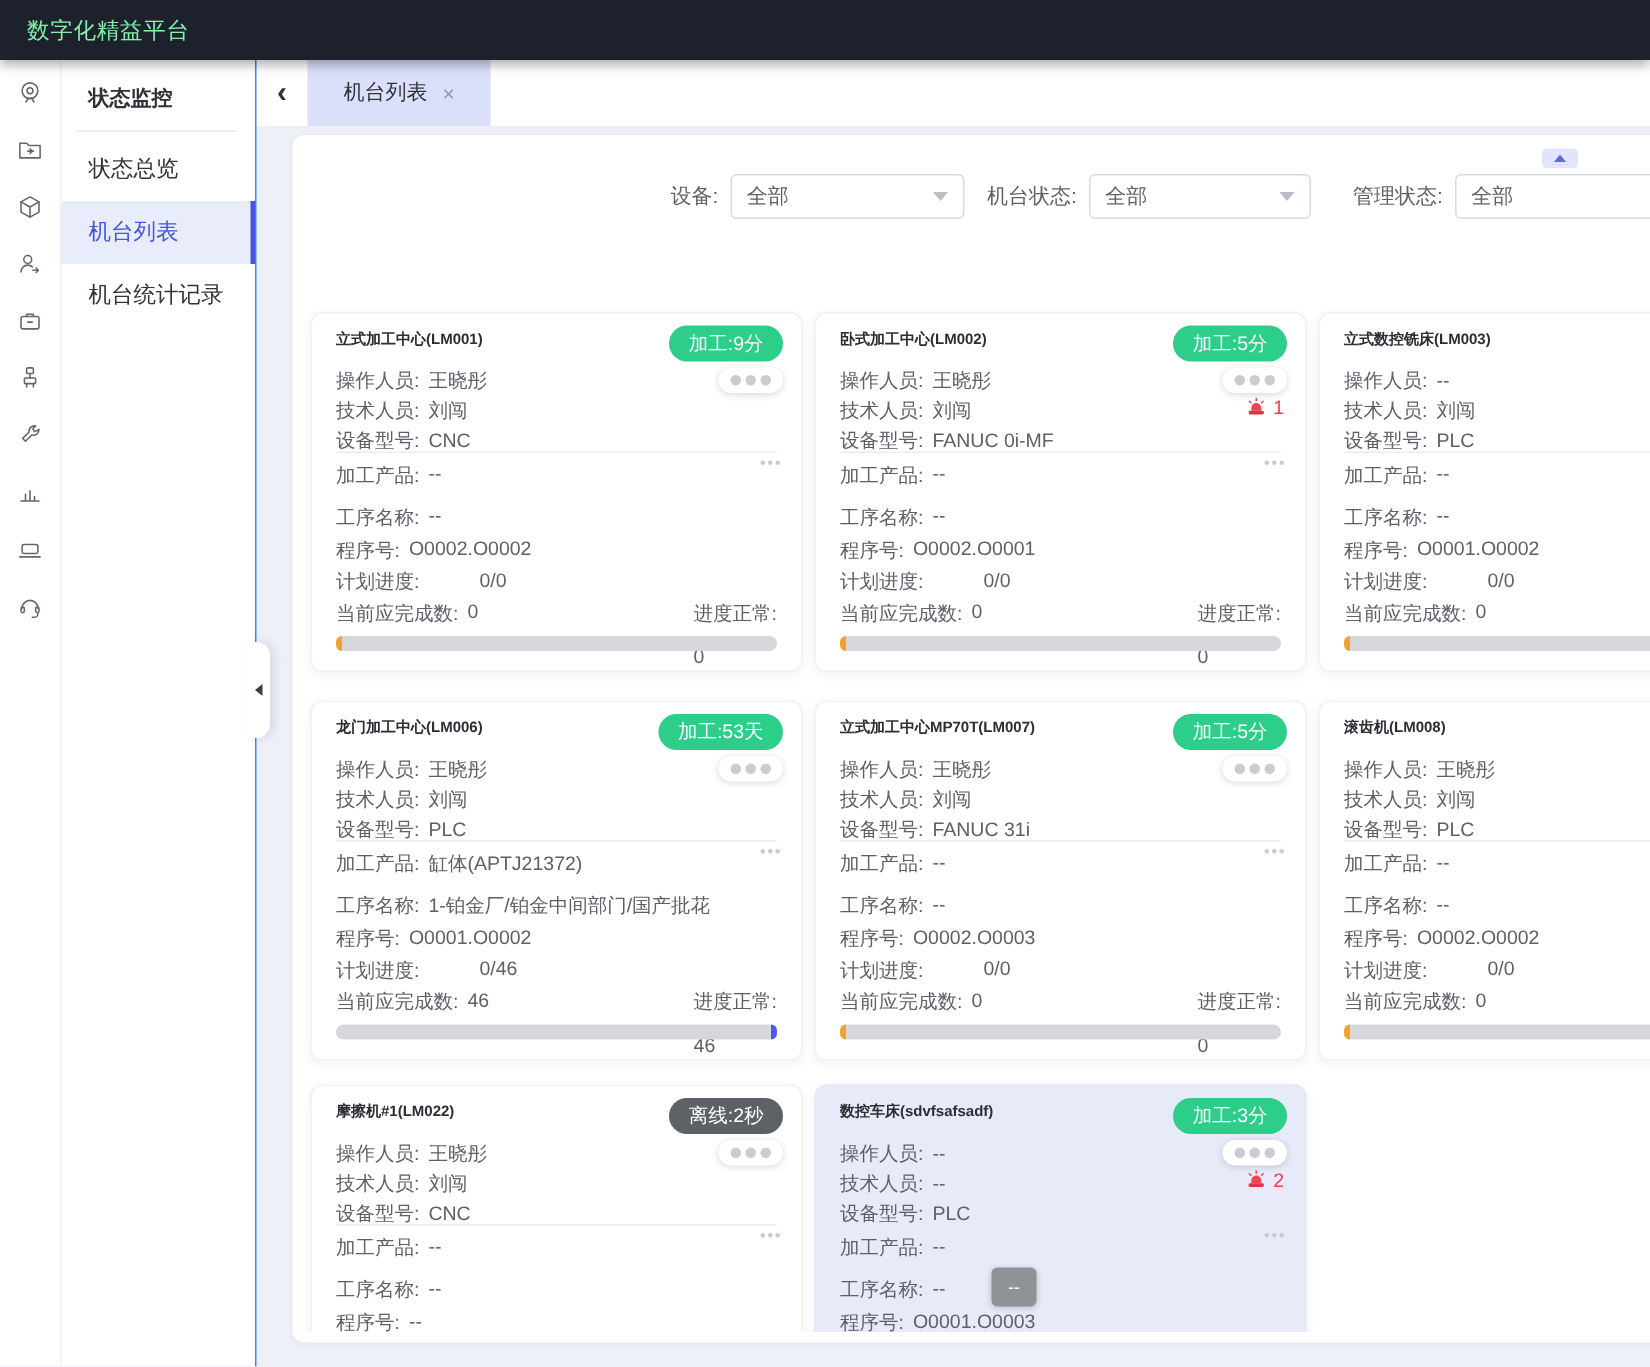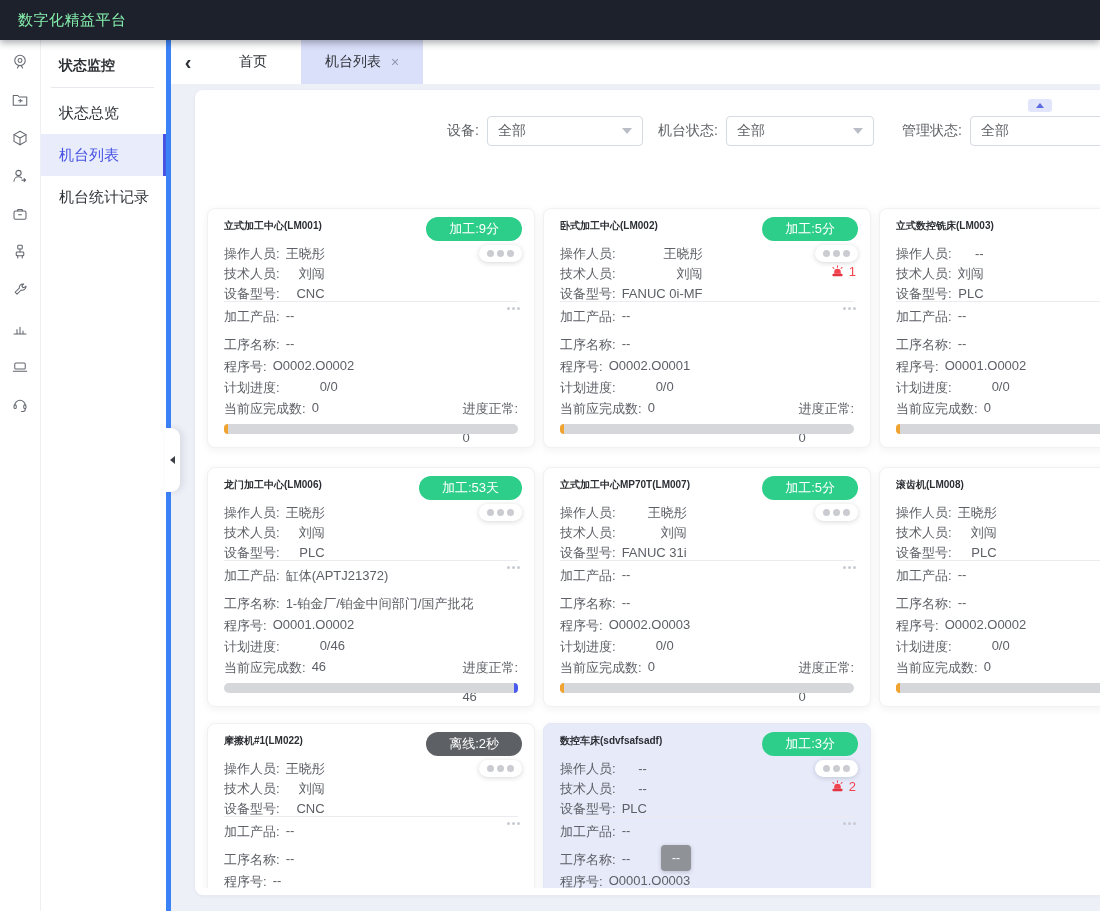--- a/index.html
+++ b/index.html
@@ -11,21 +11,21 @@
     box-shadow:0 3px 7px rgba(20,24,35,.35);z-index:30;display:flex;align-items:center;}
   .topbar .brand{color:#86efac;font-size:15px;font-weight:normal;margin-left:18px;letter-spacing:.5px;}
 
   
   .rail{position:absolute;left:0;top:40px;bottom:0;width:41px;background:#fff;border-right:1px solid #eef0f3;z-index:20;
     display:flex;flex-direction:column;align-items:center;padding-top:13px;gap:20px;}
   .ricon{width:18px;height:18px;color:#62666e;cursor:pointer;}
   .ricon svg{width:18px;height:18px;stroke:#62666e;fill:none;stroke-width:1.4;stroke-linecap:round;stroke-linejoin:round;}
 
   
-  .menu{position:absolute;left:41px;top:40px;bottom:0;width:130px;background:#fff;border-right:5px solid #3b82f6;z-index:20;}
+  .menu{position:absolute;left:41px;top:40px;bottom:0;width:130px;background:#fff;border-right:1px solid #3b82f6;z-index:20;}
   .menu-title{font-size:14px;font-weight:bold;color:#2f3337;padding:17px 0 12px 18px;}
   .menu-divider{height:1px;background:#e7e9ee;margin:0 12px 4px 10px;}
   .mitem{height:42px;line-height:42px;padding-left:18px;font-size:15px;color:#303338;cursor:pointer;position:relative;white-space:nowrap;}
   .mitem.active{background:#e9ecfb;color:#4653e3;}
   .mitem.active::after{content:"";position:absolute;right:0;top:0;bottom:0;width:3px;background:#4653e3;}
 
   
   .bump{position:absolute;left:165px;top:428px;width:15px;height:64px;background:#fff;border-radius:0 9px 9px 0;
     box-shadow:3px 0 6px rgba(40,44,60,.10);z-index:25;display:flex;align-items:center;justify-content:center;cursor:pointer;}
   .bump i{width:0;height:0;border-top:4px solid transparent;border-bottom:4px solid transparent;border-right:5px solid #3c4046;}
@@ -55,31 +55,31 @@
   .fselect span{flex:1;white-space:nowrap;}
   .fselect .caret{width:0;height:0;border-left:5px solid transparent;border-right:5px solid transparent;border-top:6px solid #b9bdc6;margin-left:8px;}
 
   
   .cards-area{position:absolute;left:0;top:155px;width:1100px;height:733px;overflow:hidden;z-index:4;}
   .card{position:absolute;width:328px;height:240px;background:#fff;border:1px solid #f0f1f4;border-radius:8px;
     box-shadow:0 2px 8px rgba(31,35,41,.06);}
   .card.sel{background:#e6eaf9;border-color:#e2e6f5;}
   .c-title{position:absolute;left:16px;top:10px;max-width:200px;font-size:10px;font-weight:bold;color:#2b2e33;
     white-space:nowrap;overflow:hidden;}
-  .c-badge{position:absolute;right:12px;top:8px;padding:3px 23px;border-radius:12px;font-size:13px;color:#fff;white-space:nowrap;}
+  .c-badge{position:absolute;right:12px;top:8px;padding:3px 13px;border-radius:12px;font-size:13px;color:#fff;white-space:nowrap;}
   .c-badge.b-green{background:#2dce89;}
   .c-badge.b-gray{background:#5d6064;}
   .c-dots{position:absolute;right:12px;top:36px;height:17px;padding:0 8px;background:#fff;border-radius:9px;
     box-shadow:0 1px 5px rgba(30,34,50,.18);display:flex;align-items:center;gap:3px;cursor:pointer;}
   .c-dots i{width:7px;height:7px;border-radius:50%;background:#caccd1;}
   .c-alarm{position:absolute;right:14px;top:55px;display:flex;align-items:center;gap:4px;cursor:pointer;}
   .c-alarm-n{color:#f2434e;font-size:13px;}
   .line{display:flex;gap:6px;font-size:13px;color:#5d6066;white-space:nowrap;}
   .c-info{position:absolute;left:16px;top:35px;}
-  .c-info .line{line-height:20px;justify-content:space-between;}
+  .c-info .line{line-height:20px;}
   .c-div{position:absolute;left:16px;right:16px;top:92px;height:1px;background:#ececf0;}
   .c-mini{position:absolute;right:14px;top:98px;display:flex;gap:2px;cursor:pointer;}
   .c-mini i{width:3px;height:3px;border-radius:50%;background:#c8ccd2;}
   .l-prod{position:absolute;left:16px;top:99px;}
   .l-proc{position:absolute;left:16px;top:127px;max-width:300px;overflow:hidden;}
   .l-prog{position:absolute;left:16px;top:149px;}
   .l-plan{position:absolute;left:16px;top:170px;gap:40px;}
   .c-due{position:absolute;left:16px;right:16px;top:191px;display:flex;justify-content:space-between;}
   .c-due .st{gap:12px;flex-direction:column;}
   .c-bar{position:absolute;left:16px;right:16px;top:215px;height:10px;border-radius:5px;background:#d6d7da;}
@@ -152,23 +152,20 @@
     <div class="mitem active">机台列表</div>
     <div class="mitem">机台统计记录</div>
   </div>
 
   <div class="bump">
       <i></i>
     </div>
 
   <div class="tabbar">
     <div class="tab-collapse"></div>
-    <div class="tab">
-        <span>首页</span>
-      </div>
     <div class="tab active">
         <span>机台列表</span>
         <span class="x"></span>
       </div>
   </div>
 
   <div class="content-bg"></div>
   <div class="panel"></div>
   <div class="panel-collapse">
       <i></i>

